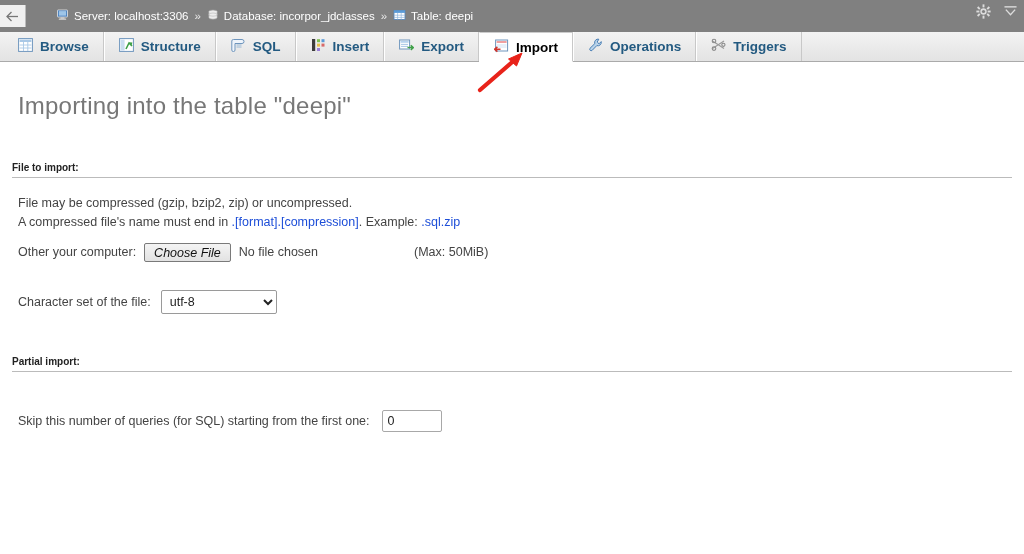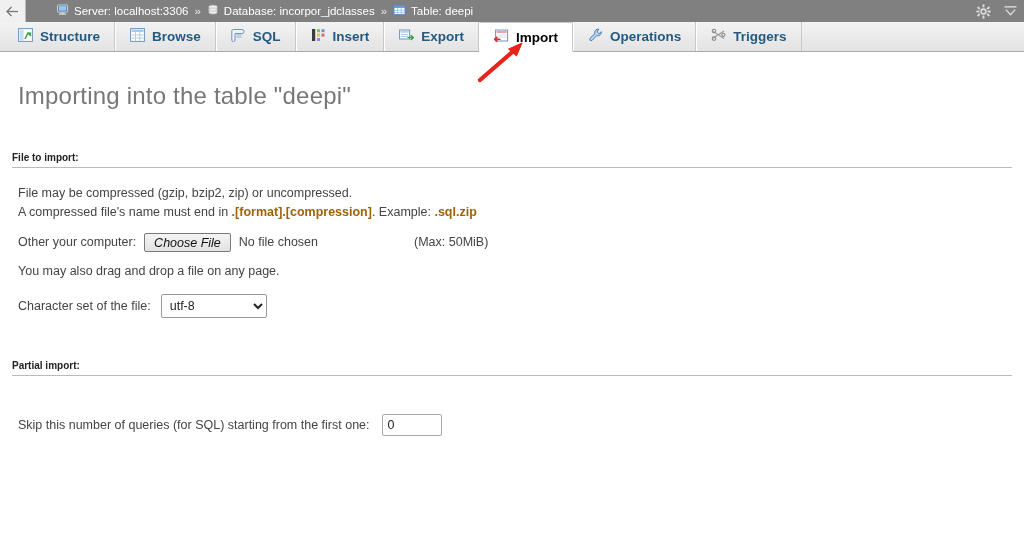--- a/index.html
+++ b/index.html
@@ -6,21 +6,21 @@
   html, body {
     margin: 0; padding: 0;
     width: 1024px; height: 554px;
     overflow: hidden;
     background: #fff;
     font-family: "Liberation Sans", sans-serif;
   }
 
   
   .topbar {
-    height: 22px;
+    height: 32px;
     background: #808080;
     display: flex;
     align-items: center;
     position: relative;
   }
   .topbar-back {
     width: 26px; height: 22px;
     background: #f0f0f0;
     border-right: 1px solid #bbb;
     display: flex; align-items: center; justify-content: center;
@@ -140,21 +140,21 @@
   .file-status {
     margin-left: 8px; color: #444; font-size: 12.5px;
   }
   .maxsize { margin-left: 96px; color: #444; font-size: 12.5px; }
 
   select.charset {
     margin-left: 10px;
     font-family: "Liberation Sans", sans-serif;
     font-size: 12.5px;
     padding: 3px 4px;
-    width: 106px;
+    width: 116px;
     border: 1px solid #9a9a9a;
     border-radius: 2px;
     background: #fff;
     color: #222;
   }
 
   input.num {
     font-family: "Liberation Sans", sans-serif;
     font-size: 12.5px;
     width: 60px;
@@ -191,21 +191,21 @@
   .cbx-row {
     display: flex; align-items: flex-start;
     margin-left: 18px;
     font-size: 12.5px;
     color: #444;
     line-height: 1.5;
   }
   .cbx-row .lbl { margin-left: 16px; }
   .cbx-row .lbl em { font-style: italic; }
 
-  b.inline { font-weight: bold; color: #a16207; }
+  b.inline { font-weight: normal; color: #1d4ed8; }
 </style>
 </head>
 <body>
 
 <div class="topbar">
   <div class="topbar-back">
     <svg width="13" height="11" viewBox="0 0 13 11" aria-hidden="true">
       <path d="M5.5 1 L1 5.5 L5.5 10" fill="none" stroke="#777" stroke-width="1.3"></path>
       <path d="M1 5.5 H12" stroke="#777" stroke-width="1.3"></path>
     </svg>
@@ -272,37 +272,37 @@
     </span>
   </div>
 </div>
 
 <div class="tabbar">
 
   <div class="tab">
     <span class="mini-icon">
       <svg width="15" height="14" viewBox="0 0 15 14" aria-hidden="true">
         <rect x="0.6" y="0.6" width="13.8" height="12.8" fill="#fff" stroke="#6e95bd" stroke-width="1"></rect>
+        <rect x="1.6" y="1.6" width="11.8" height="2.4" fill="#a9c8e6"></rect>
+        <path d="M5.5 4 V13 M9.8 4 V13 M1.6 7 H13.4 M1.6 10 H13.4" stroke="#a9c8e6" stroke-width="0.9"></path>
+      </svg>
+    </span>
+    <span>Browse</span>
+  </div>
+
+  <div class="tab">
+    <span class="mini-icon">
+      <svg width="15" height="14" viewBox="0 0 15 14" aria-hidden="true">
+        <rect x="0.6" y="0.6" width="13.8" height="12.8" fill="#fff" stroke="#6e95bd" stroke-width="1"></rect>
         <rect x="1.6" y="1.6" width="4" height="11" fill="#c9dcf0"></rect>
         <path d="M7 11 L10 5 L13 8" fill="none" stroke="#3fa048" stroke-width="1.6"></path>
         <path d="M10 4.2 L13.4 4.6 L12.4 7.8 Z" fill="#3fa048"></path>
       </svg>
     </span>
     <span>Structure</span>
-  </div>
-
-  <div class="tab">
-    <span class="mini-icon">
-      <svg width="15" height="14" viewBox="0 0 15 14" aria-hidden="true">
-        <rect x="0.6" y="0.6" width="13.8" height="12.8" fill="#fff" stroke="#6e95bd" stroke-width="1"></rect>
-        <rect x="1.6" y="1.6" width="11.8" height="2.4" fill="#a9c8e6"></rect>
-        <path d="M5.5 4 V13 M9.8 4 V13 M1.6 7 H13.4 M1.6 10 H13.4" stroke="#a9c8e6" stroke-width="0.9"></path>
-      </svg>
-    </span>
-    <span>Browse</span>
   </div>
 
   <div class="tab">
     <span class="mini-icon">
       <svg width="15" height="14" viewBox="0 0 15 14" aria-hidden="true">
         <path d="M2.5 1.5 H11 a2 2 0 0 1 0 4 H4 V12 a1.6 1.6 0 0 1 -3.2 0 V3 a1.6 1.6 0 0 1 1.7 -1.5 z" fill="#eef4fb" stroke="#6e95bd" stroke-width="1"></path>
         <path d="M5.5 7 H10.5 M5.5 9 H10.5" stroke="#8fb2d4" stroke-width="0.9"></path>
       </svg>
     </span>
     <span>SQL</span>
@@ -395,23 +395,20 @@
 
   <div class="row">
     <span>Other your computer:</span>
     <button class="file-btn">Choose File</button>
     <span class="file-status">No file chosen</span>
     <span class="maxsize">(Max: 50MiB)</span>
   </div>
 
   <div class="spacer-12"></div>
 
-  <div class="row">
-    <span>You may also drag and drop a file on any page.</span>
-  </div>
 
   <div class="spacer-16"></div>
 
   <div class="row">
     <span>Character set of the file:</span>
     <select class="charset">
       <option>utf-8</option>
     </select>
   </div>
 

